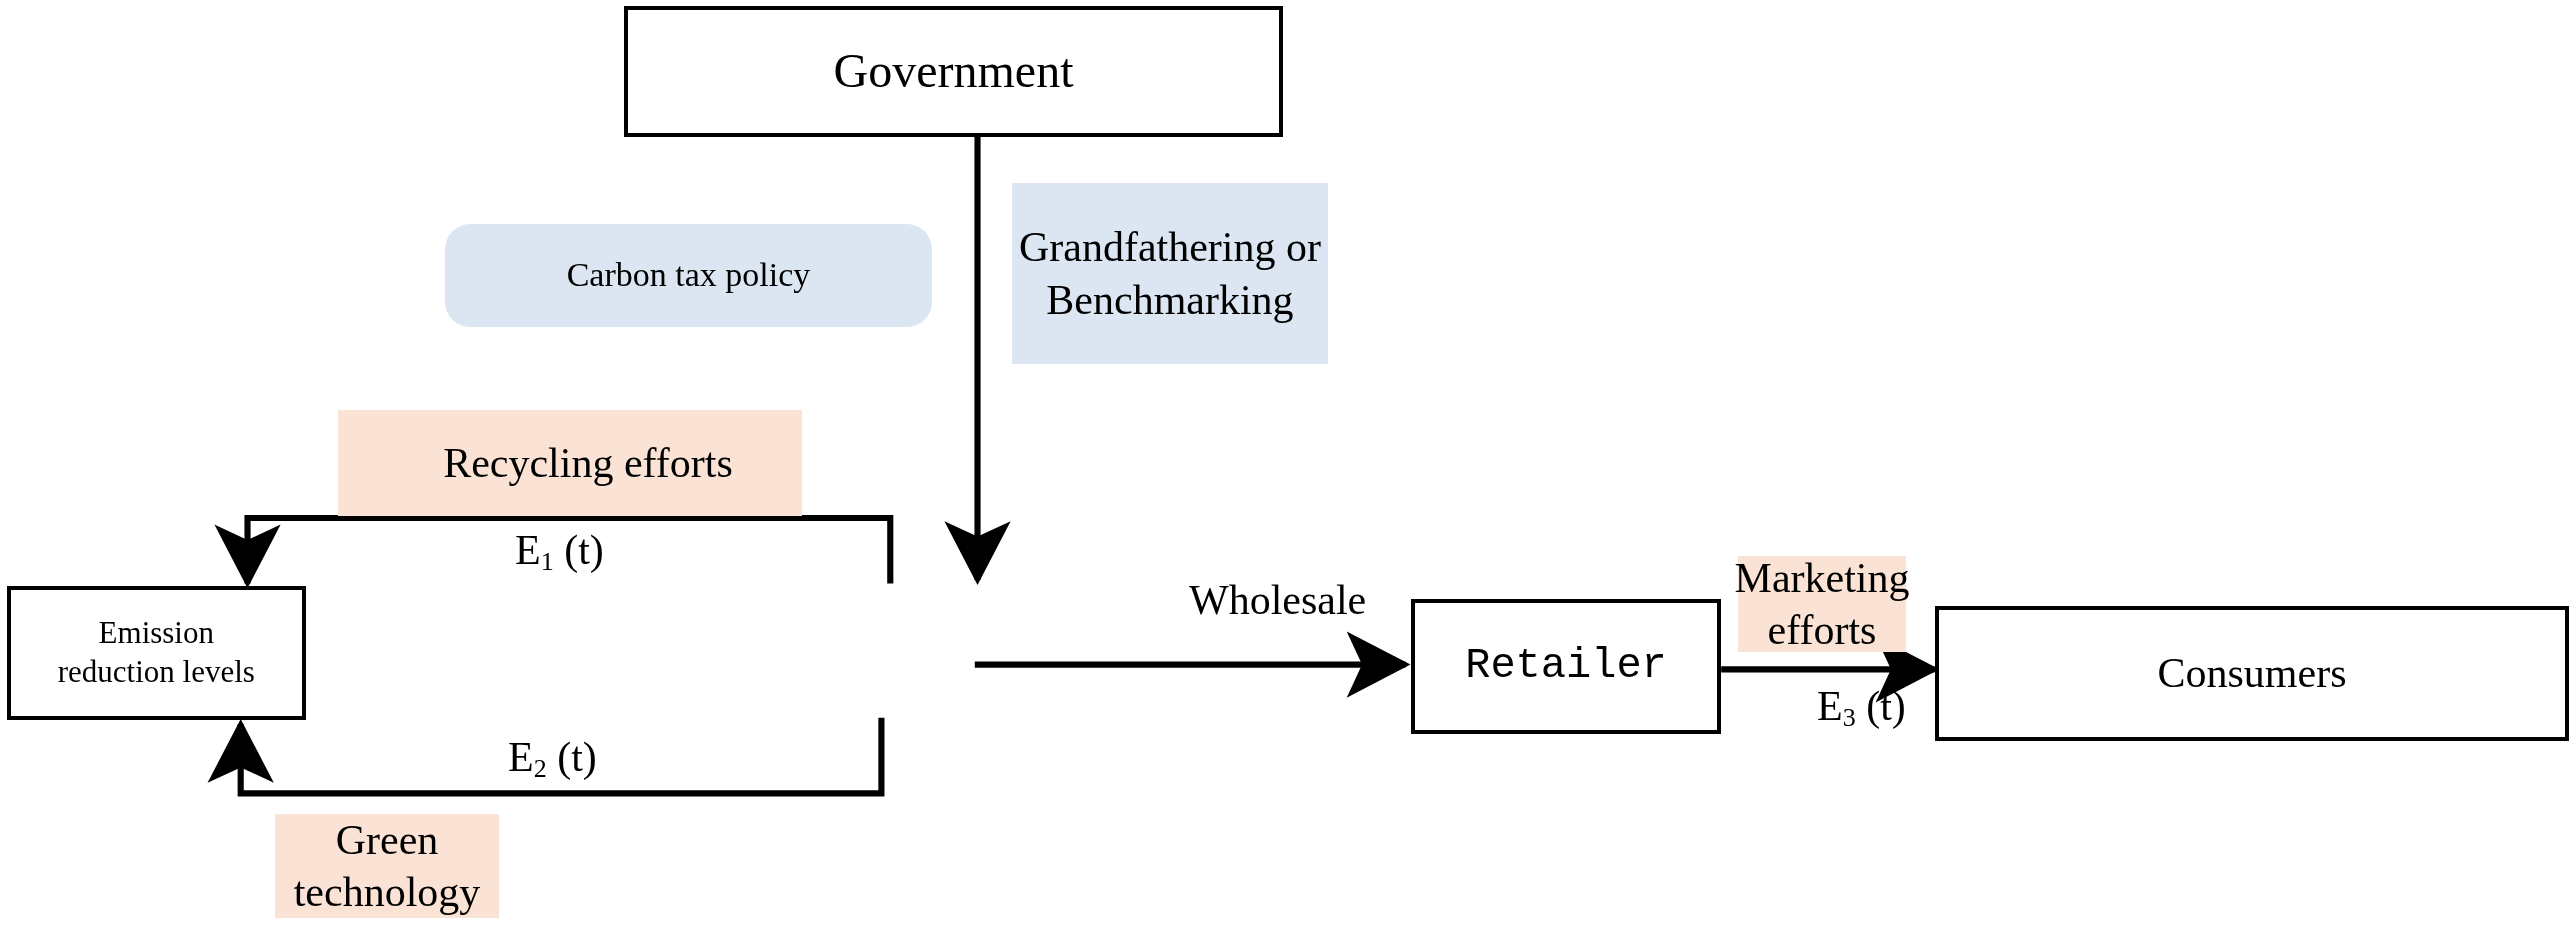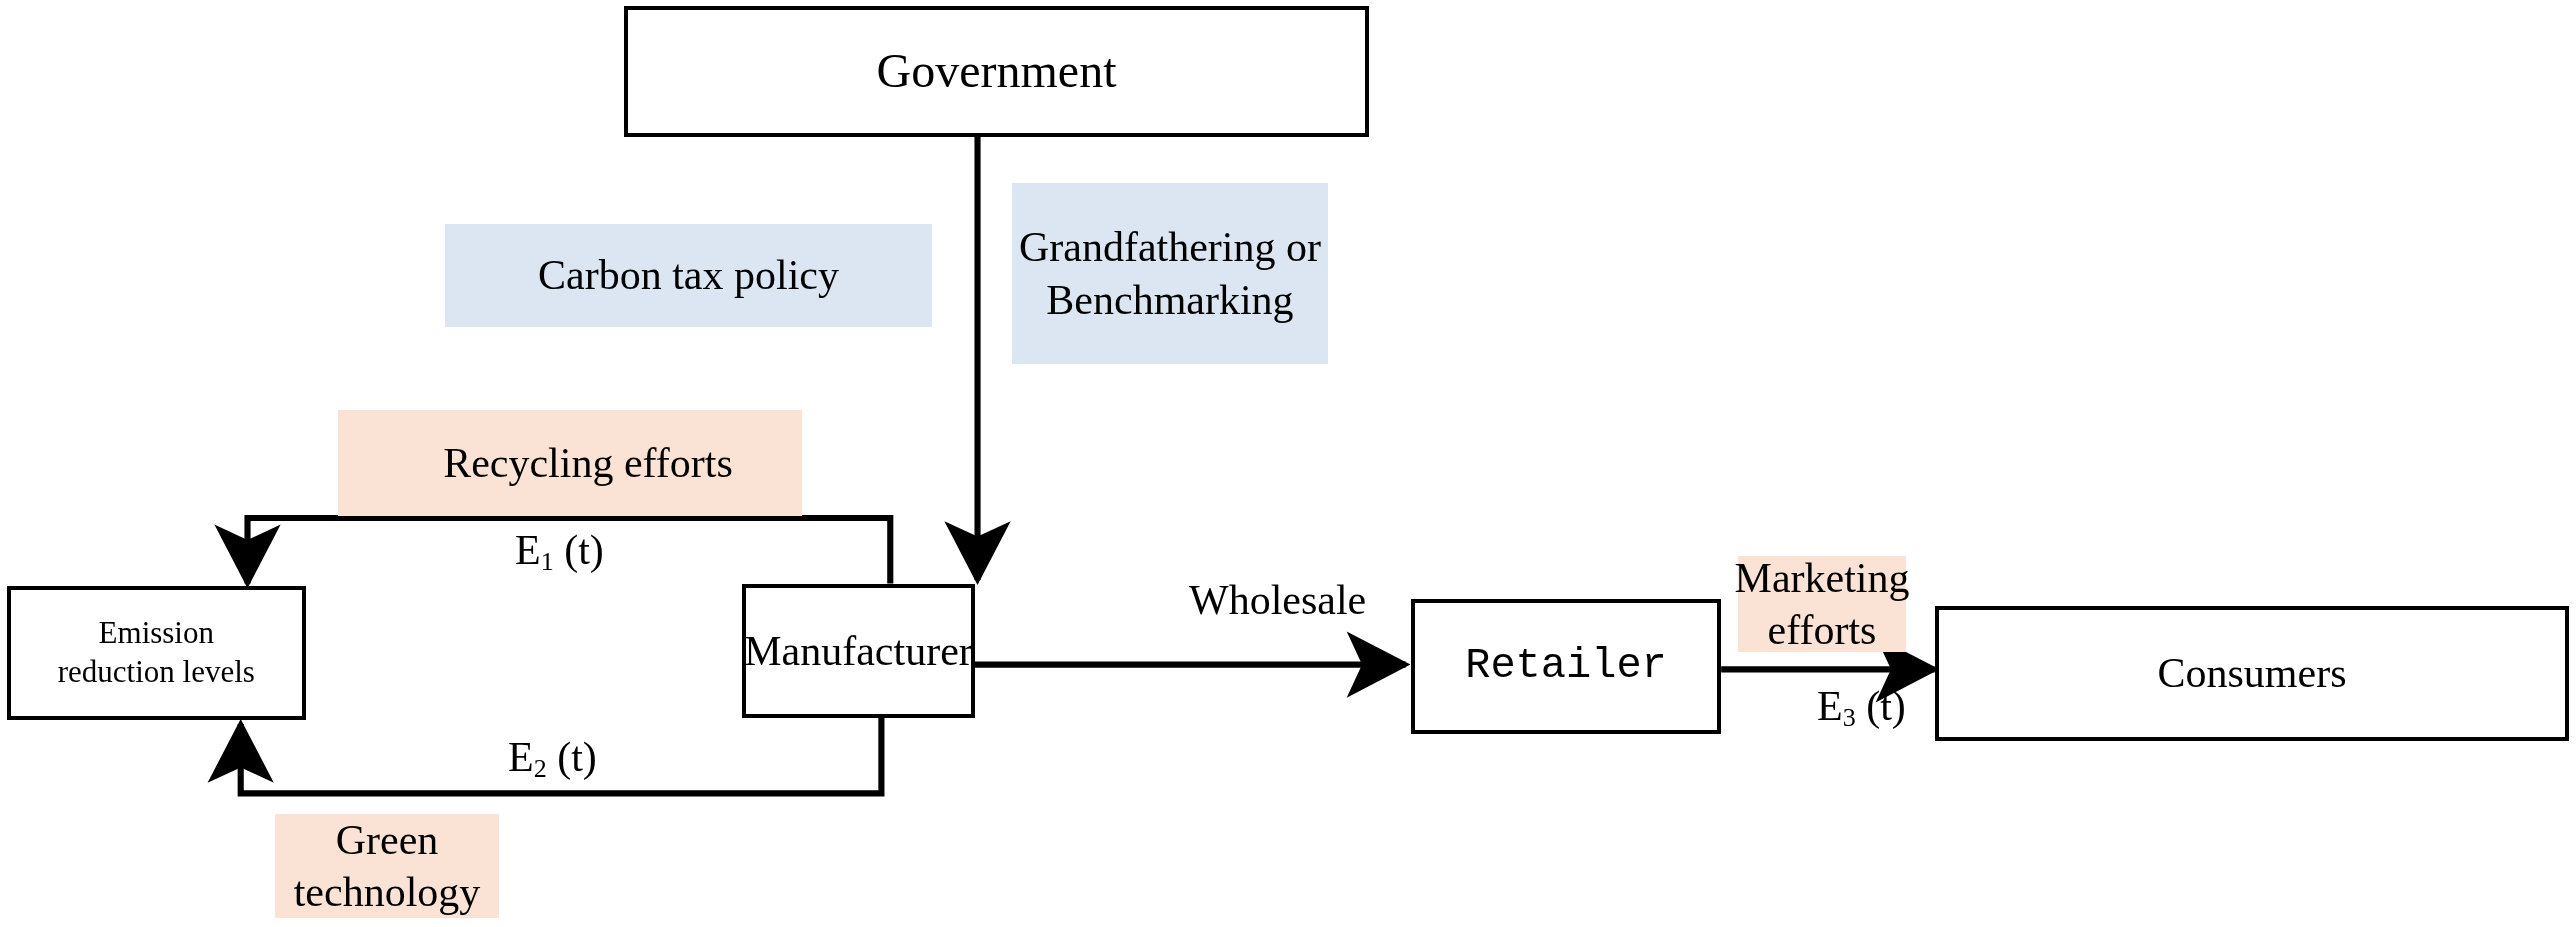--- a/index.html
+++ b/index.html
@@ -88,42 +88,39 @@
 
     <path d="M1306 856 L1306 760 L363 760 L363 856" fill="none" stroke="#000000" stroke-width="9" marker-end="url(#ah)"></path>
 
     <path d="M1293 1053 L1293 1164 L353 1164 L353 1062" fill="none" stroke="#000000" stroke-width="9" marker-end="url(#ah)"></path>
 
     <path d="M1430 975 L2062 975" fill="none" stroke="#000000" stroke-width="9" marker-end="url(#ah)"></path>
 
     <path d="M2525 982 L2838 982" fill="none" stroke="#000000" stroke-width="9" marker-end="url(#ah)"></path>
   </svg>
 
-  <div class="node" style="left:624px; top:5.5px; width:745px; height:131px; font-size:48px;">
+  <div class="node" style="left:624px; top:5.5px; width:659px; height:131px; font-size:48px;">
     <span class="node-label">Government</span>
   </div>
 
   <div class="node" style="left:6.8px; top:586px; width:299px; height:134px; font-size:31px;">
     <span class="node-label">Emission
 reduction levels</span>
   </div>
 
-  <div class="node" style="left:742px; top:584px; width:233px; height:134px; font-size:42px;">
-    <span class="node-label">Manufacturer</span>
-  </div>
 
   <div class="node" style="left:1411px; top:599px; width:310px; height:135px; font-size:42px;font-family:Liberation Mono, monospace;">
     <span class="node-label">Retailer</span>
   </div>
 
   <div class="node" style="left:1935px; top:606px; width:634px; height:135px; font-size:42px;">
     <span class="node-label">Consumers</span>
   </div>
 
-  <div class="tag blue" style="left:445px; top:224px; width:487px; height:103px; font-size:42px;">
+  <div class="tag blue" style="left:445px; top:224px; width:487px; height:103px; font-size:34px;border-radius:25px;">
     <span class="tag-label">Carbon tax policy</span>
   </div>
 
   <div class="tag blue" style="left:1012px; top:183px; width:316px; height:181px; font-size:42px;">
     <span class="tag-label">Grandfathering or
 Benchmarking</span>
   </div>
 
   <div class="tag peach" style="left:338px; top:410px; width:464px; height:106px; font-size:42px;padding-left:36px;">
     <span class="tag-label">Recycling efforts</span>

